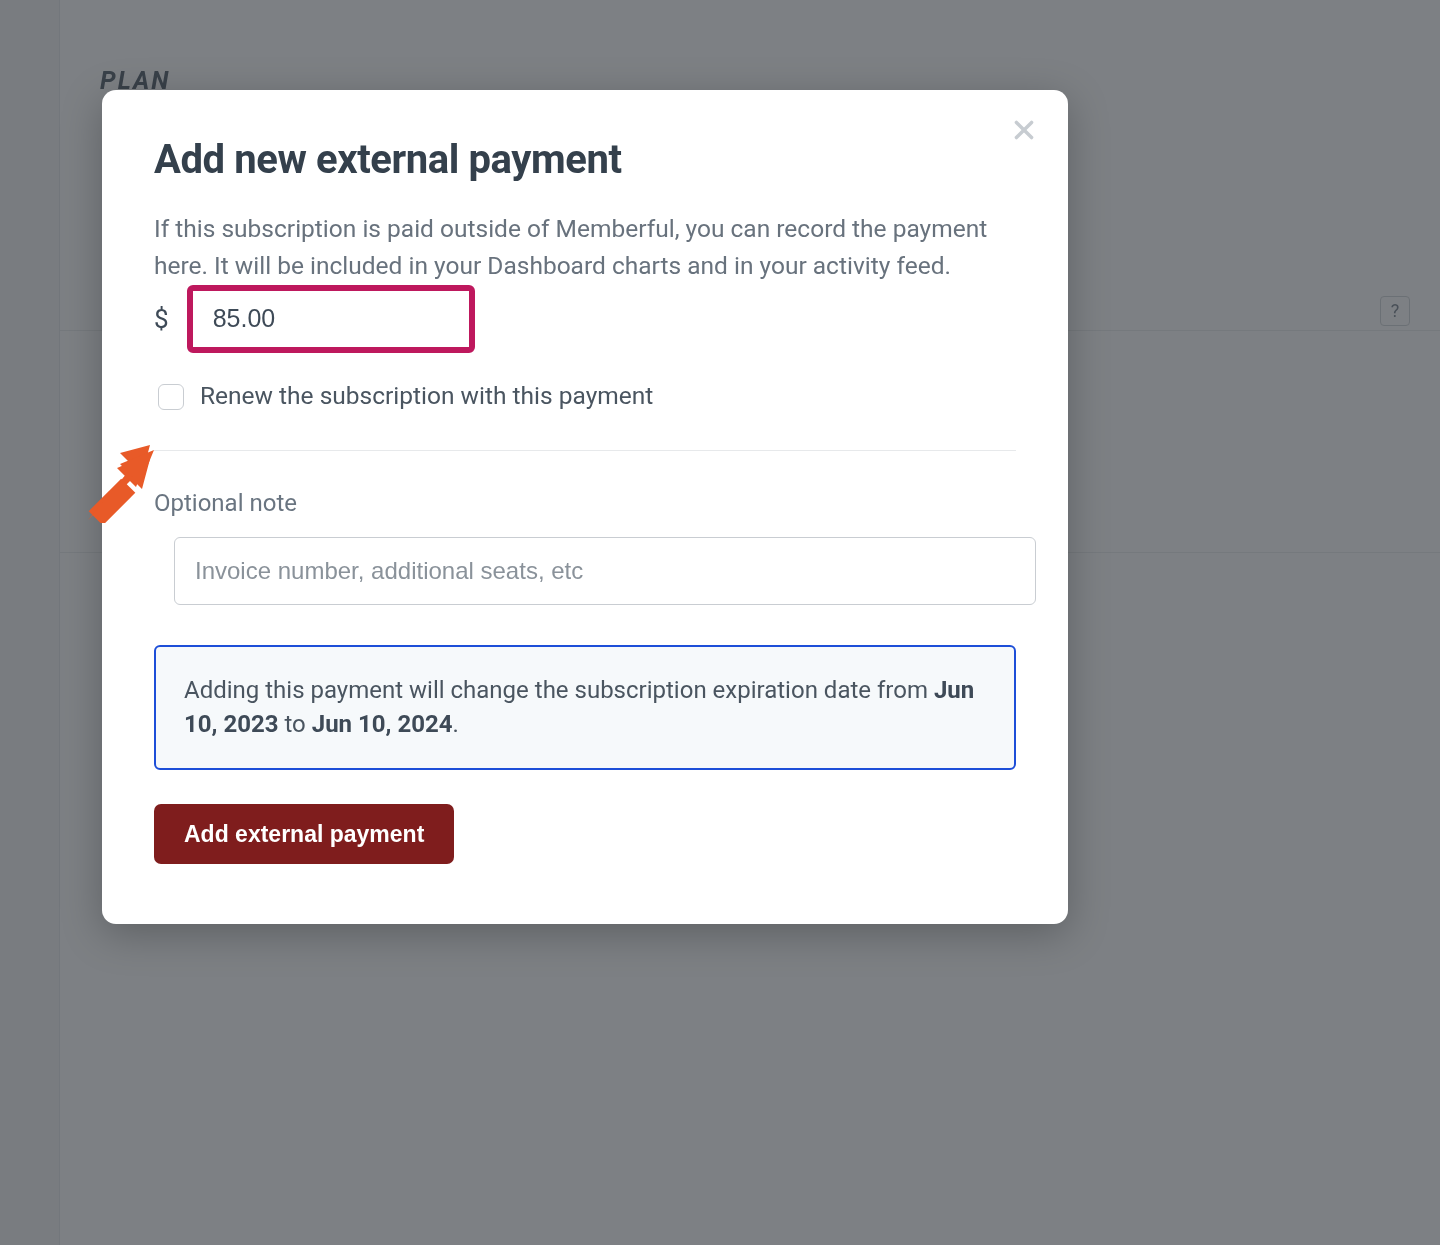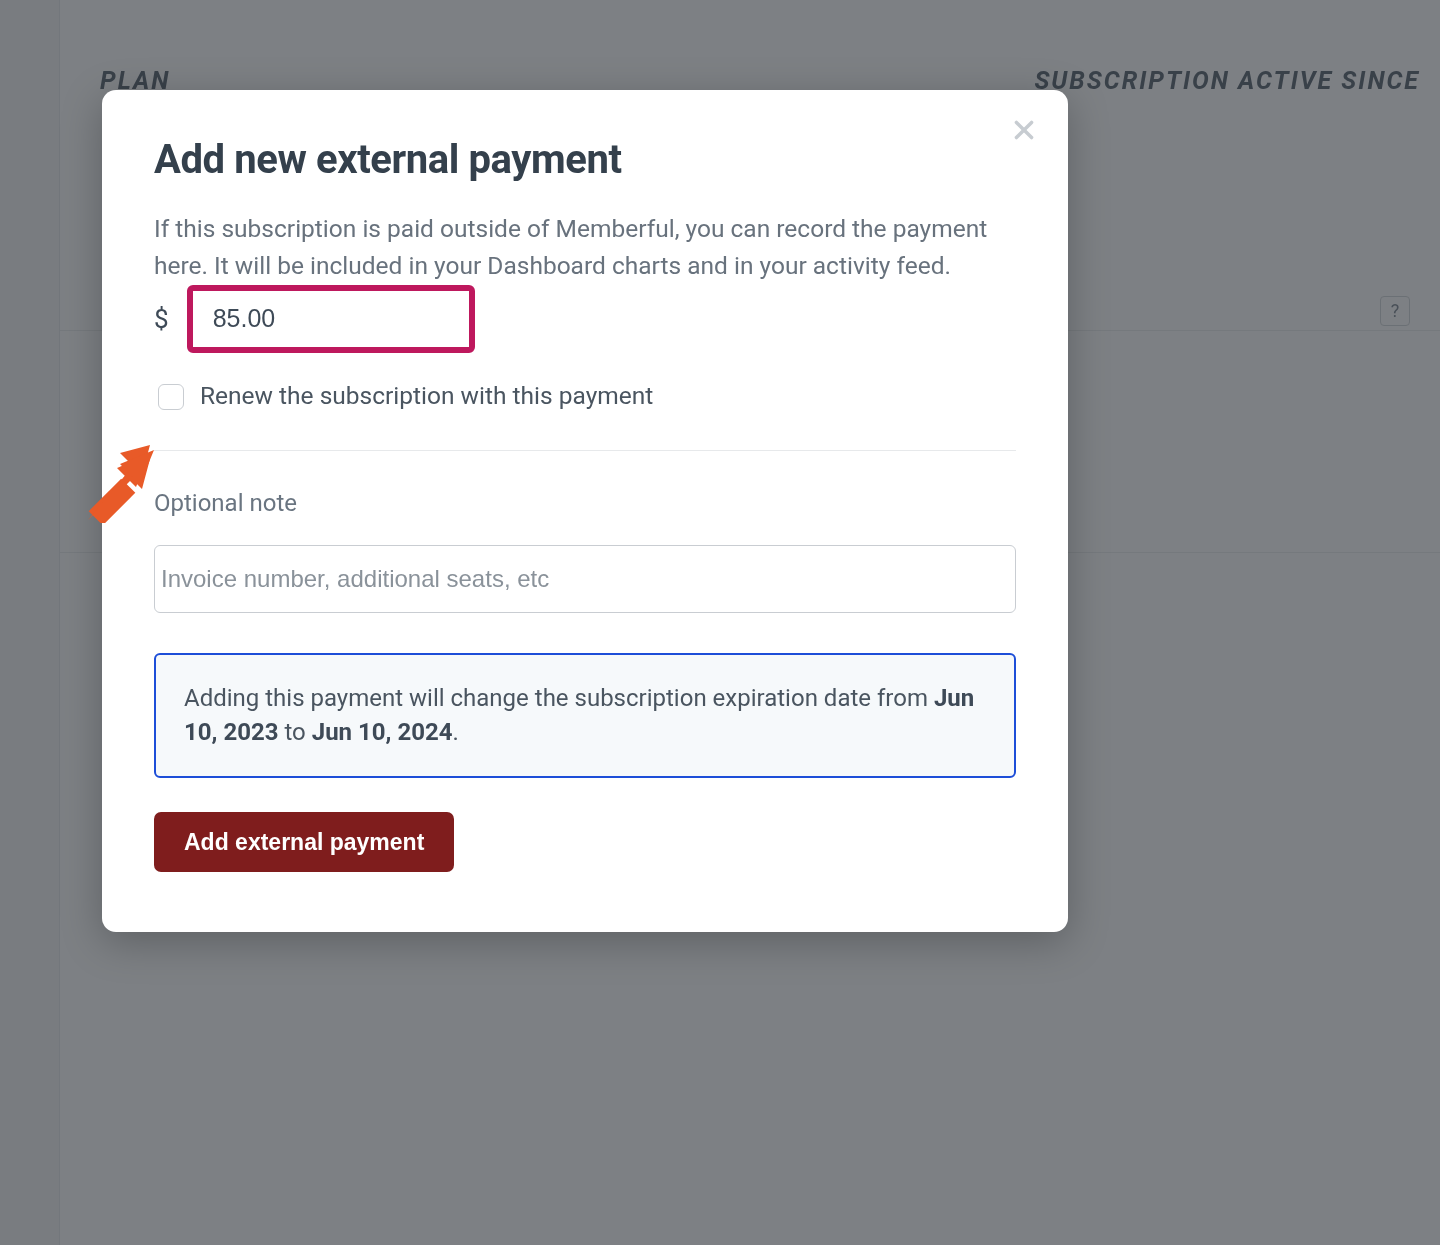--- a/index.html
+++ b/index.html
@@ -129,32 +129,33 @@
 
     .divider {
       height: 1px;
       background: #e7e9eb;
       margin-bottom: 38px;
     }
 
     .note-label {
       font-size: 24px;
       color: #6a7581;
-      margin-bottom: 28px;
+      margin-bottom: 20px;
     }
     .note-input {
       width: 100%;
       height: 68px;
       border: 1px solid #c9cdd2;
       border-radius: 6px;
       font-size: 24px;
       color: #0f172a;
-      padding: 0 6px;
+      padding: 0 20px;
       outline: none;
       margin-bottom: 40px;
+      margin-left: 20px;
     }
     .note-input::placeholder { color: #8a929a; }
 
     .info-box {
       background: #f6f9fb;
       border: 2px solid #1d4ed8;
       border-radius: 6px;
       padding: 26px 28px;
       font-size: 24px;
       line-height: 1.45;
@@ -182,21 +183,20 @@
       color: #e85a28;
       pointer-events: none;
     }
   </style>
 </head>
 <body>
 
 <div class="bg">
   <div class="bg-sidebar"></div>
   <div class="bg-header">PLAN</div>
-  <div class="bg-header right">SUBSCRIPTION ACTIVE SINCE</div>
   <div class="bg-line1"></div>
   <div class="bg-line2"></div>
   <div class="bg-help">?</div>
 </div>
 
 <div class="overlay"></div>
 
 <div class="modal">
   <div class="close-btn">
     <svg viewBox="0 0 24 24" fill="none" stroke="currentColor" stroke-width="3.2" stroke-linecap="round">

